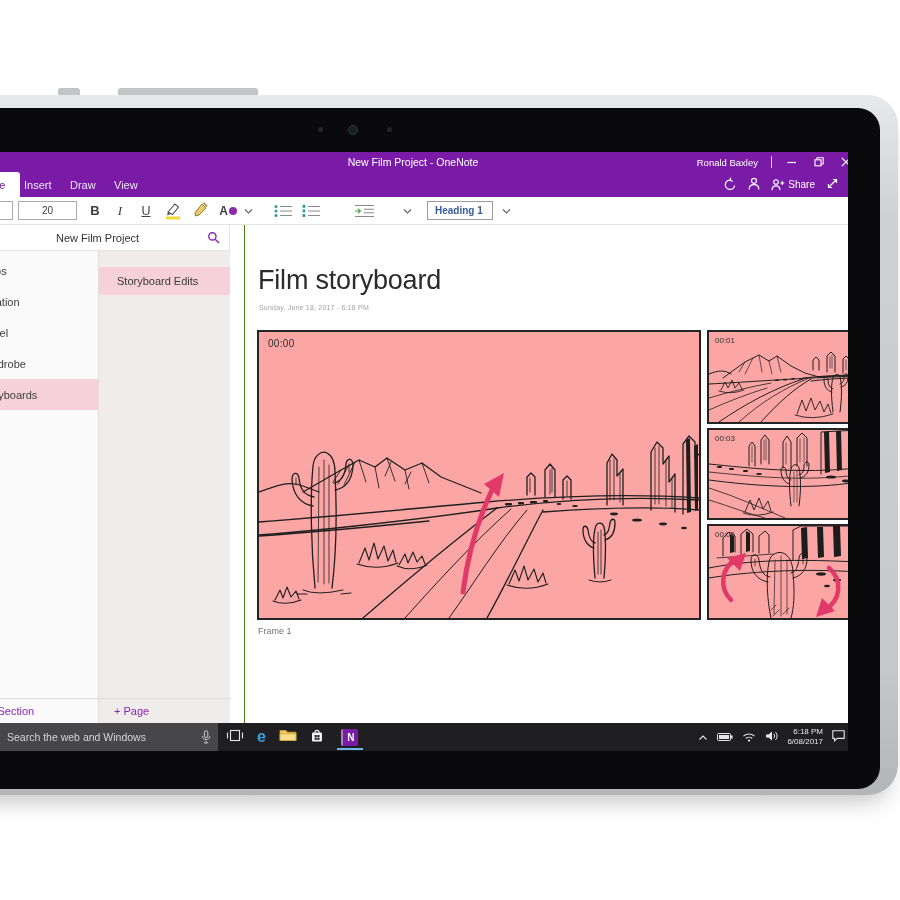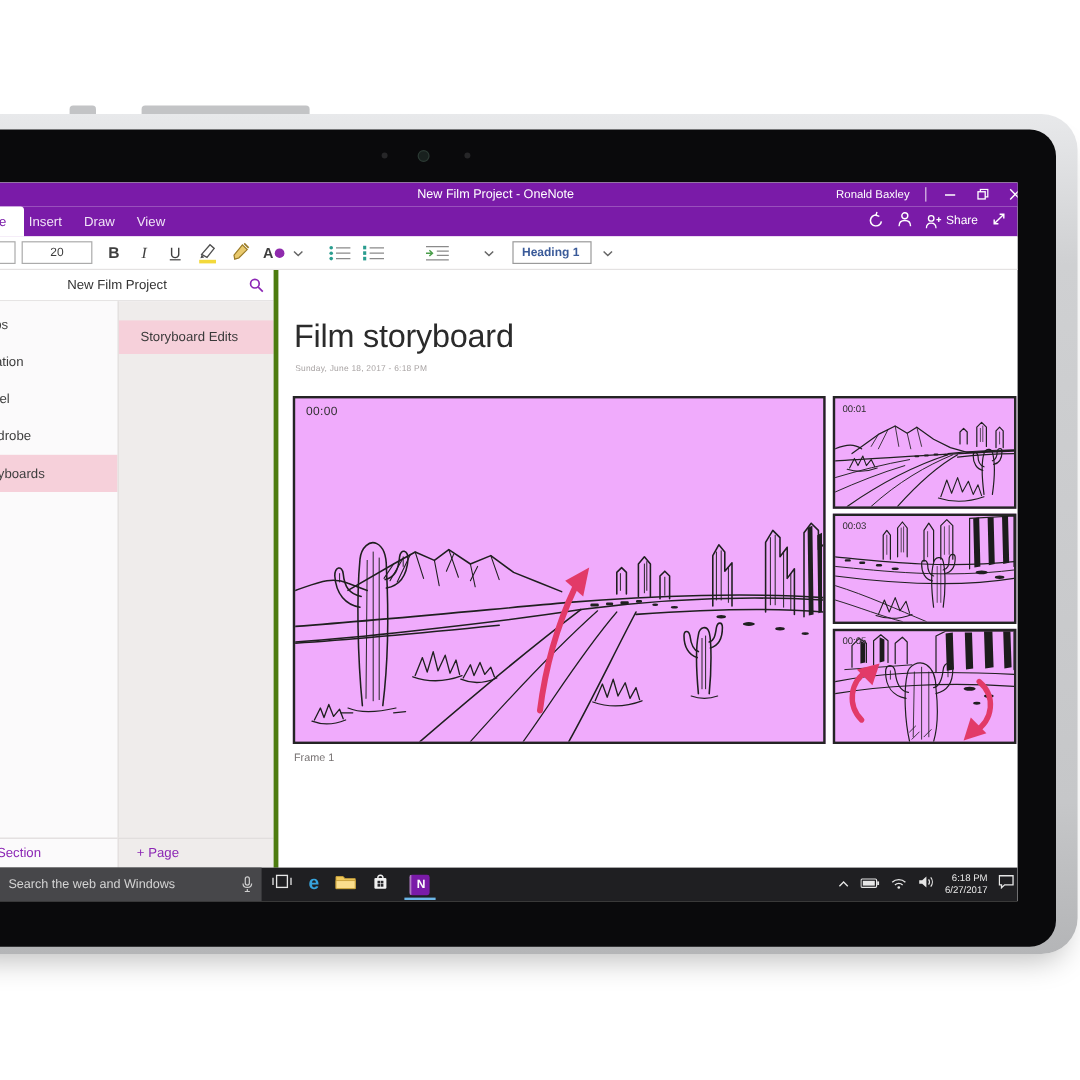--- a/index.html
+++ b/index.html
@@ -66,25 +66,25 @@
   .sec-item span{display:inline-block;margin-left:-22px;white-space:nowrap;}
   .page-item{height:28px;display:flex;align-items:center;font-size:11px;color:#3a3a3a;padding-left:18px;}
   .page-item.active{background:#f6d0da;}
   .add-row{position:absolute;height:25px;line-height:25px;font-size:11px;color:#8c27b5;background:#fbfafb;
       border-top:1px solid #dedada;box-sizing:border-box;top:546px;}
   .add-section{left:0;width:98px;}
   .add-section span{display:inline-block;margin-left:-12px;white-space:nowrap;}
   .add-page{left:98px;width:132px;background:#efeceb;border-left:1px solid #e2dede;padding-left:15px;}
 
   
-  .content{position:absolute;left:228px;top:73px;width:618px;height:498px;background:#fff;
-      border-left:4px solid #4d7c0f;box-sizing:border-box;}
+  .content{position:absolute;left:244px;top:73px;width:618px;height:498px;background:#fff;
+      border-left:1px solid #4d7c0f;box-sizing:border-box;}
   .page-title{position:absolute;left:13px;top:40px;font-size:27px;font-weight:300;color:#2b2b2b;letter-spacing:-.2px;}
   .page-date{position:absolute;left:14px;top:79px;font-size:7px;color:#a7a2a2;letter-spacing:.2px;}
-  .frame{position:absolute;box-sizing:border-box;border:2px solid #242424;background:#f0abfc;padding-left:16px;}
+  .frame{position:absolute;box-sizing:border-box;border:2px solid #242424;background:#fca5a5;padding-left:16px;}
   .frame svg{position:absolute;left:0;top:0;width:100%;height:100%;}
   .f-big{left:12px;top:105px;width:444px;height:290px;}
   .f-t1{left:462px;top:105px;width:153px;height:94px;}
   .f-t2{left:462px;top:203px;width:153px;height:92px;}
   .f-t3{left:462px;top:299px;width:153px;height:96px;}
   .ftime{position:absolute;top:6px;left:9px;font-size:10px;color:#2e2e2e;letter-spacing:.3px;}
   .ftime-sm{position:absolute;top:4px;left:6px;font-size:8px;color:#2e2e2e;}
   .frame-caption{position:absolute;left:13px;top:401px;font-size:9px;color:#767171;}
 
   
@@ -500,21 +500,21 @@
           </svg>
         </span>
         <span>
           <svg width="13" height="12">
             <path d="M1,4.5 L3.5,4.5 L7,1.5 L7,10.5 L3.5,7.5 L1,7.5 Z" fill="#e6e6e6"></path>
             <path d="M8.8,3.8 A3.6,3.6 0 0 1 8.8,8.2 M10.6,2.2 A6,6 0 0 1 10.6,9.8" stroke="#e6e6e6" stroke-width="1" fill="none"></path>
           </svg>
         </span>
         <span class="tray-clock">
           <div>6:18 PM</div>
-          <div>6/27/2017</div>
+          <div>6/08/2017</div>
         </span>
         <span>
           <svg width="13" height="12">
             <path d="M0.8,0.8 H12.2 V8.4 H5.2 L2.6,10.8 V8.4 H0.8 Z" stroke="#e6e6e6" stroke-width="1.1" fill="none"></path>
           </svg>
         </span>
       </div>
     </div>
 
   </div>

